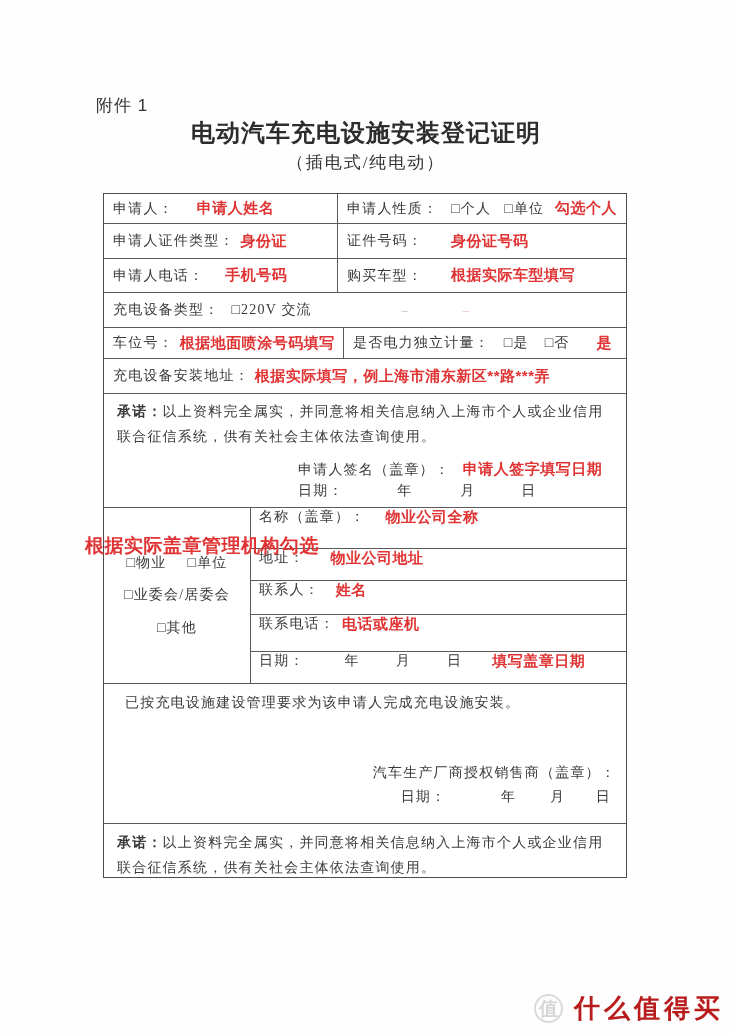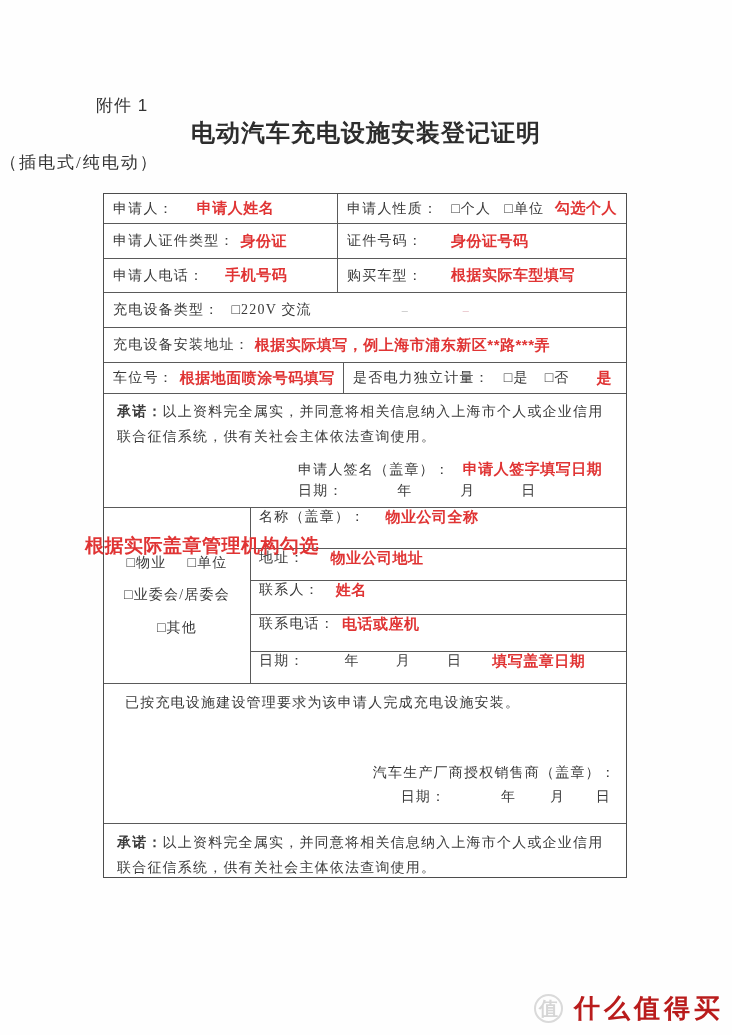--- a/index.html
+++ b/index.html
@@ -4,21 +4,21 @@
 <style>
   html,body{margin:0;padding:0;}
   body{
     width:732px;height:1035px;background:#fefefe;position:relative;overflow:hidden;
     font-family:"Liberation Serif","DejaVu Serif",serif;color:#3a3a3a;
   }
   .attachment{position:absolute;left:96px;top:94px;font-size:17px;letter-spacing:1px;
     font-family:"Liberation Sans",sans-serif;color:#333;}
   .title{position:absolute;left:0;top:117px;width:100%;text-align:center;font-size:24px;
     font-weight:700;font-family:"Liberation Sans",sans-serif;letter-spacing:1px;color:#2d2d2d;}
-  .subtitle{position:absolute;left:0;top:151px;width:100%;font-size:17px;
+  .subtitle{position:absolute;left:0;top:151px;width:100%;text-align:center;font-size:17px;
     letter-spacing:2px;color:#333;}
 
   .tbl{position:absolute;left:103px;top:193px;width:524px;border:1px solid #4d4d4d;
     background:#fff;box-sizing:border-box;}
   .r{display:flex;border-bottom:1px solid #5a5a5a;box-sizing:border-box;position:relative;}
   .r.last{border-bottom:none;}
   .c{display:flex;align-items:center;padding:0 9px;box-sizing:border-box;min-width:0;}
   .vr{border-right:1px solid #5a5a5a;}
   .grow{flex:1;}
   .lb{font-size:14px;letter-spacing:1.2px;white-space:nowrap;color:#3a3a3a;}
@@ -109,37 +109,37 @@
 
     <div class="r" style="height:35px">
       <div class="c grow">
         <span class="lb">充电设备类型：</span>
         <span class="lb" style="margin-left:12px">□220V 交流</span>
         <span class="faint-g" style="margin-left:90px">–</span>
         <span class="faint-r" style="margin-left:55px">–</span>
       </div>
     </div>
 
-    <div class="r" style="height:35px">
-      <div class="c grow">
-        <span class="lb">充电设备安装地址：</span>
-        <span class="rv" style="margin-left:5px">根据实际填写，例上海市浦东新区**路***弄</span>
-      </div>
-    </div>
-
     <div class="r" style="height:31px">
       <div class="c vr" style="width:240px">
         <span class="lb">车位号：</span>
         <span class="rv" style="margin-left:6px">根据地面喷涂号码填写</span>
       </div>
       <div class="c grow">
         <span class="lb">是否电力独立计量：</span>
         <span class="lb" style="margin-left:14px">□是</span>
         <span class="lb" style="margin-left:16px">□否</span>
         <span class="rv" style="margin-left:27px">是</span>
+      </div>
+    </div>
+
+    <div class="r" style="height:35px">
+      <div class="c grow">
+        <span class="lb">充电设备安装地址：</span>
+        <span class="rv" style="margin-left:5px">根据实际填写，例上海市浦东新区**路***弄</span>
       </div>
     </div>
 
     <div class="r blk" style="height:114px">
       <div class="promise">
         <b class="cn">承诺：</b><span>以上资料完全属实，并同意将相关信息纳入上海市个人或企业信用联合征信系统，供有关社会主体依法查询使用。</span>
       </div>
       <div class="sigline">
         <span class="lb">申请人签名（盖章）：</span>
         <span class="rv" style="margin-left:8px">申请人签字填写日期</span>

